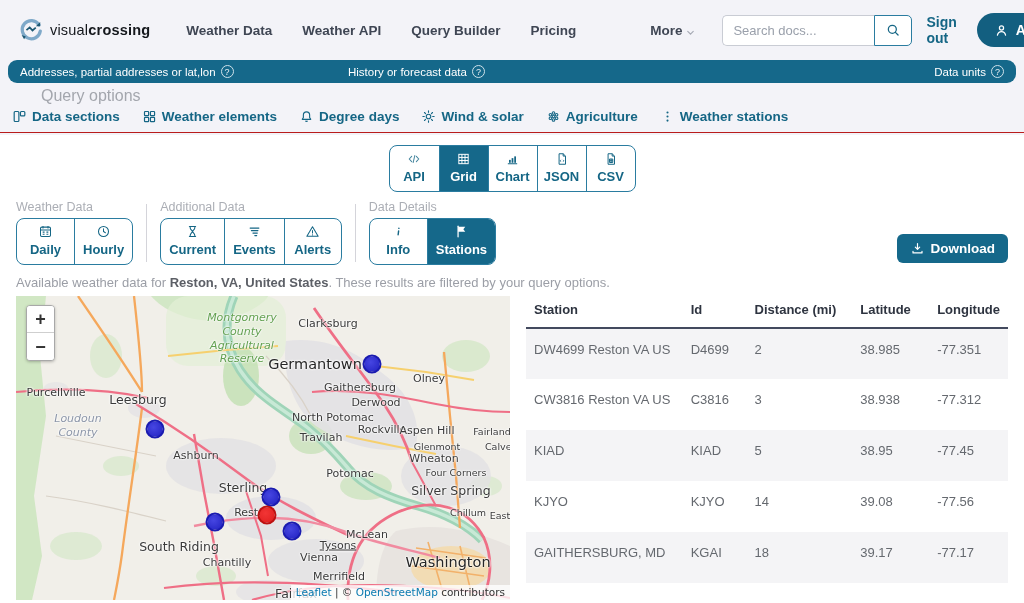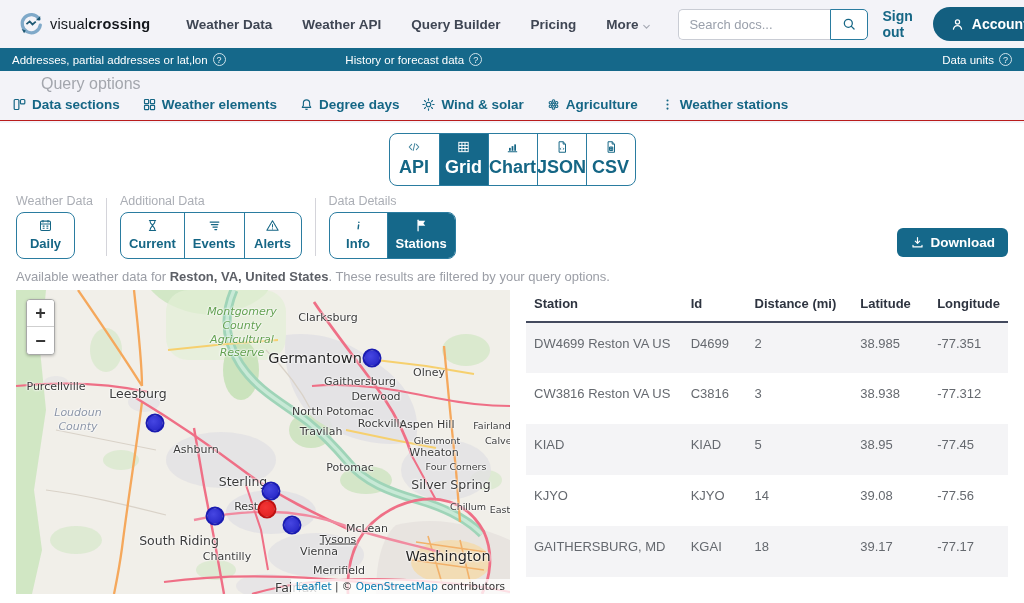--- a/index.html
+++ b/index.html
@@ -1,59 +1,59 @@
 <!DOCTYPE html>
 <html><head>
 <meta charset="utf-8">
 <style>
   * { margin:0; padding:0; box-sizing:border-box; }
   html,body { width:1024px; height:603px; overflow:hidden; background:#fff;
     font-family:"Liberation Sans", sans-serif; }
   .top-region { background:#f3f3f8; padding-bottom:2px; }
 
   
-  .topbar { height:48px; display:flex; align-items:center; padding:0 18px; gap:14px; }
+  .topbar { height:60px; display:flex; align-items:center; padding:0 18px; gap:14px; }
   .brand { display:flex; align-items:center; gap:6px; cursor:pointer; }
   .brand-text { font-size:14.5px; color:#15181d; letter-spacing:.2px; }
   .brand-text .light { font-weight:400; }
   .brand-text .bold { font-weight:700; }
   .nav-links { display:flex; align-items:center; gap:30px; margin-left:22px; }
   .nav-link { font-size:13.5px; font-weight:700; color:#3f4654; text-decoration:none; cursor:pointer; white-space:nowrap; }
-  .nav-more { display:flex; align-items:flex-end; gap:3px; color:#3f4654; }
+  .nav-more { display:flex; align-items:flex-end; gap:3px; color:#3f4654;margin-left:44px; }
   .nav-more svg { opacity:.55; }
   .search-wrap { display:flex; margin-left:12px; }
   .search-input { width:152px; height:31px; border:1px solid #c9ccd4; border-right:none;
     border-radius:5px 0 0 5px; padding:0 10px; font-size:13px; color:#555; background:#fff; outline:none; }
   .search-input::placeholder { color:#9aa0ab; }
   .search-btn { width:38px; height:31px; background:#fff; border:1.5px solid #2a7ca0;
     border-radius:0 5px 5px 0; color:#156685; cursor:pointer; display:flex; align-items:center; justify-content:center; }
   .topbar-right { margin-left:auto; display:flex; align-items:center; gap:20px; }
   .signout { color:#156685; font-size:14px; font-weight:700; cursor:pointer; text-decoration:none; }
   .account-btn { display:flex; align-items:center; gap:7px; background:#135f80; color:#fff;
     border:none; border-radius:18px; padding:9px 17px; font-size:14px; font-weight:700; cursor:pointer; }
 
   
-  .info-bar { margin:0 0; height:23px; background:#15688a; color:#fff;
-    display:grid; grid-template-columns:1fr 1fr 1fr; align-items:center; padding:0 12px; }
+  .info-bar { margin:0 8px; height:23px; background:#15688a; color:#fff;
+    display:grid; grid-template-columns:1fr 1fr 1fr; align-items:center; padding:0 12px;border-radius:9px; }
   .info-item { display:flex; align-items:center; gap:5px; font-size:11.5px; }
   .info-item:last-child { justify-self:end; }
   .help-badge { width:13px; height:13px; border:1px solid #cfe2ea; border-radius:50%;
     font-size:9px; display:flex; align-items:center; justify-content:center; color:#e8f1f5; cursor:pointer; }
 
   
   .query-title { font-size:16px; color:#a3a6ad; padding:4px 12px 1px;margin-left:29px; }
   .query-row { display:flex; align-items:center; gap:22px; padding:3px 12px 8px;
     border-bottom:1px solid #b91c1c; }
   .query-item { display:flex; align-items:center; gap:5px; color:#156685; font-size:13.5px; font-weight:700; cursor:pointer; }
 
   
   .view-tabs-wrap { display:flex; justify-content:center; margin-top:10px; }
   .view-tabs { display:flex; border:1.6px solid #2a7ca0; border-radius:8px; overflow:hidden; background:#fff; }
   .vtab { width:49px; padding:6px 0 7px; display:flex; flex-direction:column; align-items:center; gap:3px;
-    color:#156685; font-size:18px; font-weight:700; cursor:pointer; border-left:1.6px solid #2a7ca0; }
+    color:#156685; font-size:13px; font-weight:700; cursor:pointer; border-left:1.6px solid #2a7ca0; }
   .vtab:first-child { border-left:none; }
   .vtab.selected { background:#15688a; color:#fff; }
 
   
   .controls-row { display:flex; align-items:flex-start; padding:8px 16px 0; }
   .ctl-group { display:flex; flex-direction:column; }
   .ctl-title { font-size:12.5px; color:#abaeb5; margin-bottom:4px; }
   .btn-group { display:flex; border:1.6px solid #2a7ca0; border-radius:8px; overflow:hidden; background:#fff; width:max-content; }
   .gbtn { min-width:57px; padding:5px 8px 7px; display:flex; flex-direction:column; align-items:center; gap:3px;
     color:#156685; font-size:13px; font-weight:700; cursor:pointer; border-left:1.6px solid #2a7ca0; }
@@ -305,20 +305,29 @@
     <div class="ctl-title">Weather Data</div>
     <div class="btn-group">
       <div class="gbtn">
         <span class="icon">
           <svg width="15" height="15" viewBox="0 0 24 24" fill="none" stroke="currentColor" stroke-width="1.7">
               <rect x="4" y="5" width="16" height="15" rx="2"></rect>
               <path d="M4 9.5h16M8 3v4M16 3v4M7.5 13h3M13.5 13h3M7.5 16.5h3M13.5 16.5h3"></path>
             </svg>
         </span>
         <span>Daily</span>
+      </div>
+      <div class="gbtn">
+        <span class="icon">
+          <svg width="15" height="15" viewBox="0 0 24 24" fill="none" stroke="currentColor" stroke-width="1.7" stroke-linecap="round">
+              <circle cx="12" cy="12" r="8"></circle>
+              <path d="M12 7.5V12l3 2"></path>
+            </svg>
+        </span>
+        <span>Hourly</span>
       </div>
     </div>
   </div>
 
   <div class="v-divider"></div>
 
   <div class="ctl-group">
     <div class="ctl-title">Additional Data</div>
     <div class="btn-group">
       <div class="gbtn">

